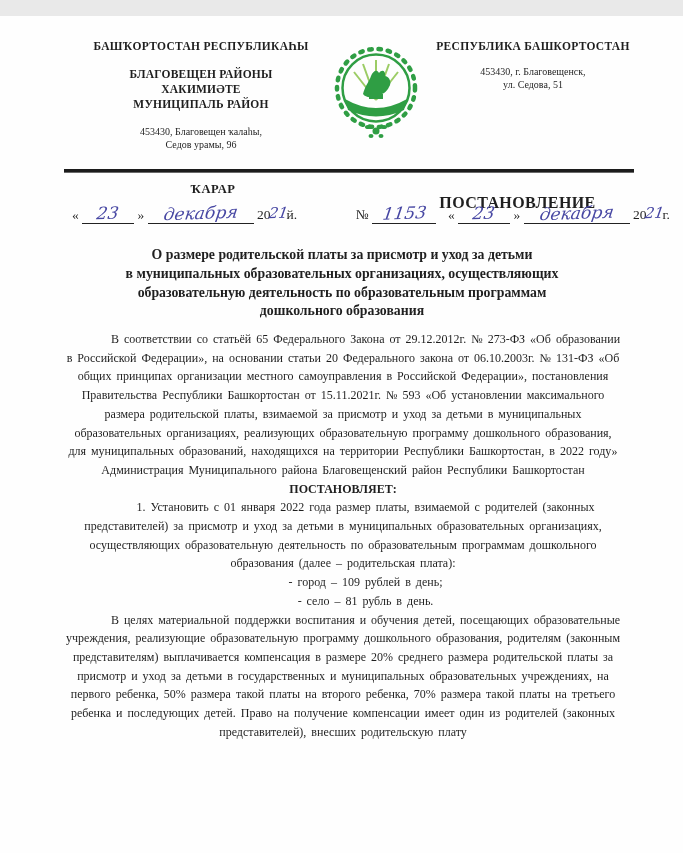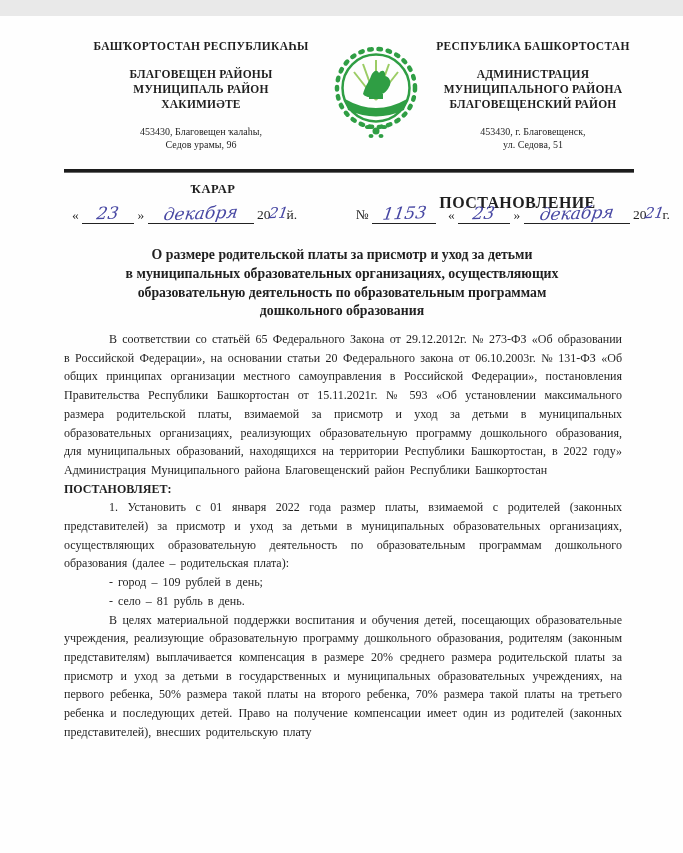--- a/index.html
+++ b/index.html
@@ -42,35 +42,35 @@
     font-size:17px;
     display:inline-block;
     transform:skewX(-10deg) rotate(-2deg);
     line-height:14px;
   }
   .yr-hand{font-size:15px;margin-left:-2px;margin-right:-1px;position:relative;top:-1px;}
   
   .doc-title{position:absolute;left:60px;top:230px;width:564px;text-align:center;font-weight:bold;font-size:13.8px;line-height:18.8px;}
   
   .body-text{position:absolute;left:64px;top:314px;width:558px;font-size:12px;line-height:18.7px;text-align:justify;word-spacing:2px;}
-  .body-text p{margin:0;text-indent:45px;}
+  .body-text p{margin:0;text-indent:45px;text-align:center;}
   .resolves{font-weight:bold;text-indent:0 !important;text-align:left;}
   .list-line{margin:0;text-indent:45px;text-align:left;}
 </style>
 </head>
 <body>
 
 <div class="page">
 
   <div class="hdr-col hdr-left">
     <div class="hdr-republic">БАШҠОРТОСТАН РЕСПУБЛИКАҺЫ</div>
     <div class="hdr-org">
       <div>БЛАГОВЕЩЕН РАЙОНЫ</div>
+      <div>ХАКИМИӘТЕ</div>
       <div>МУНИЦИПАЛЬ РАЙОН</div>
-      <div>ХАКИМИӘТЕ</div>
     </div>
     <div class="hdr-addr">
       <div>453430, Благовещен ҡалаһы,</div>
       <div>Седов урамы, 96</div>
     </div>
   </div>
 
   <div class="emblem-wrap">
     <svg viewBox="0 0 88 98" width="88" height="98">
       <circle cx="44" cy="46" r="39" fill="none" stroke="#2f9e44" stroke-width="4.5" stroke-dasharray="2.5 6.8" stroke-linecap="round"></circle>
@@ -90,25 +90,20 @@
         <ellipse cx="36" cy="85" rx="3" ry="2"></ellipse>
         <ellipse cx="52" cy="85" rx="3" ry="2"></ellipse>
         <ellipse cx="39" cy="94" rx="2.5" ry="2"></ellipse>
         <ellipse cx="49" cy="94" rx="2.5" ry="2"></ellipse>
       </g>
     </svg>
   </div>
 
   <div class="hdr-col hdr-right">
     <div class="hdr-republic">РЕСПУБЛИКА БАШКОРТОСТАН</div>
-    <div class="hdr-org">
-      <div>АДМИНИСТРАЦИЯ</div>
-      <div>МУНИЦИПАЛЬНОГО РАЙОНА</div>
-      <div>БЛАГОВЕЩЕНСКИЙ РАЙОН</div>
-    </div>
     <div class="hdr-addr">
       <div>453430, г. Благовещенск,</div>
       <div>ул. Седова,  51</div>
     </div>
   </div>
 
   <div class="divider"></div>
 
   <div class="doctype-left">ҠАРАР</div>
   <div class="doctype-right">ПОСТАНОВЛЕНИЕ</div>

